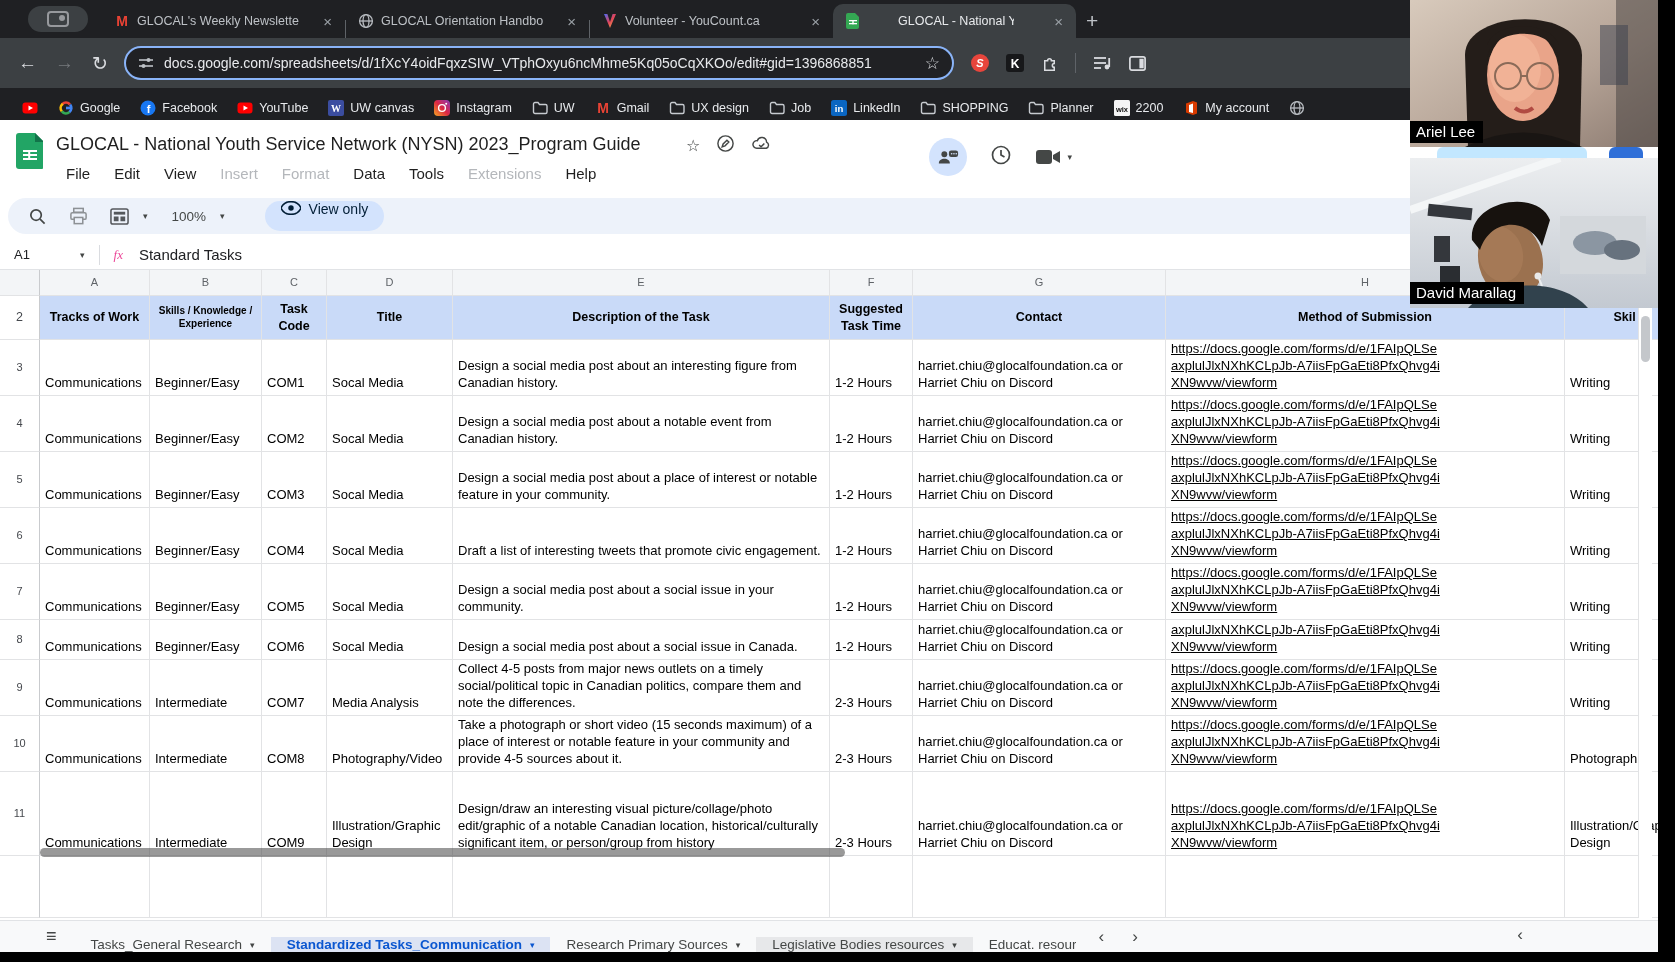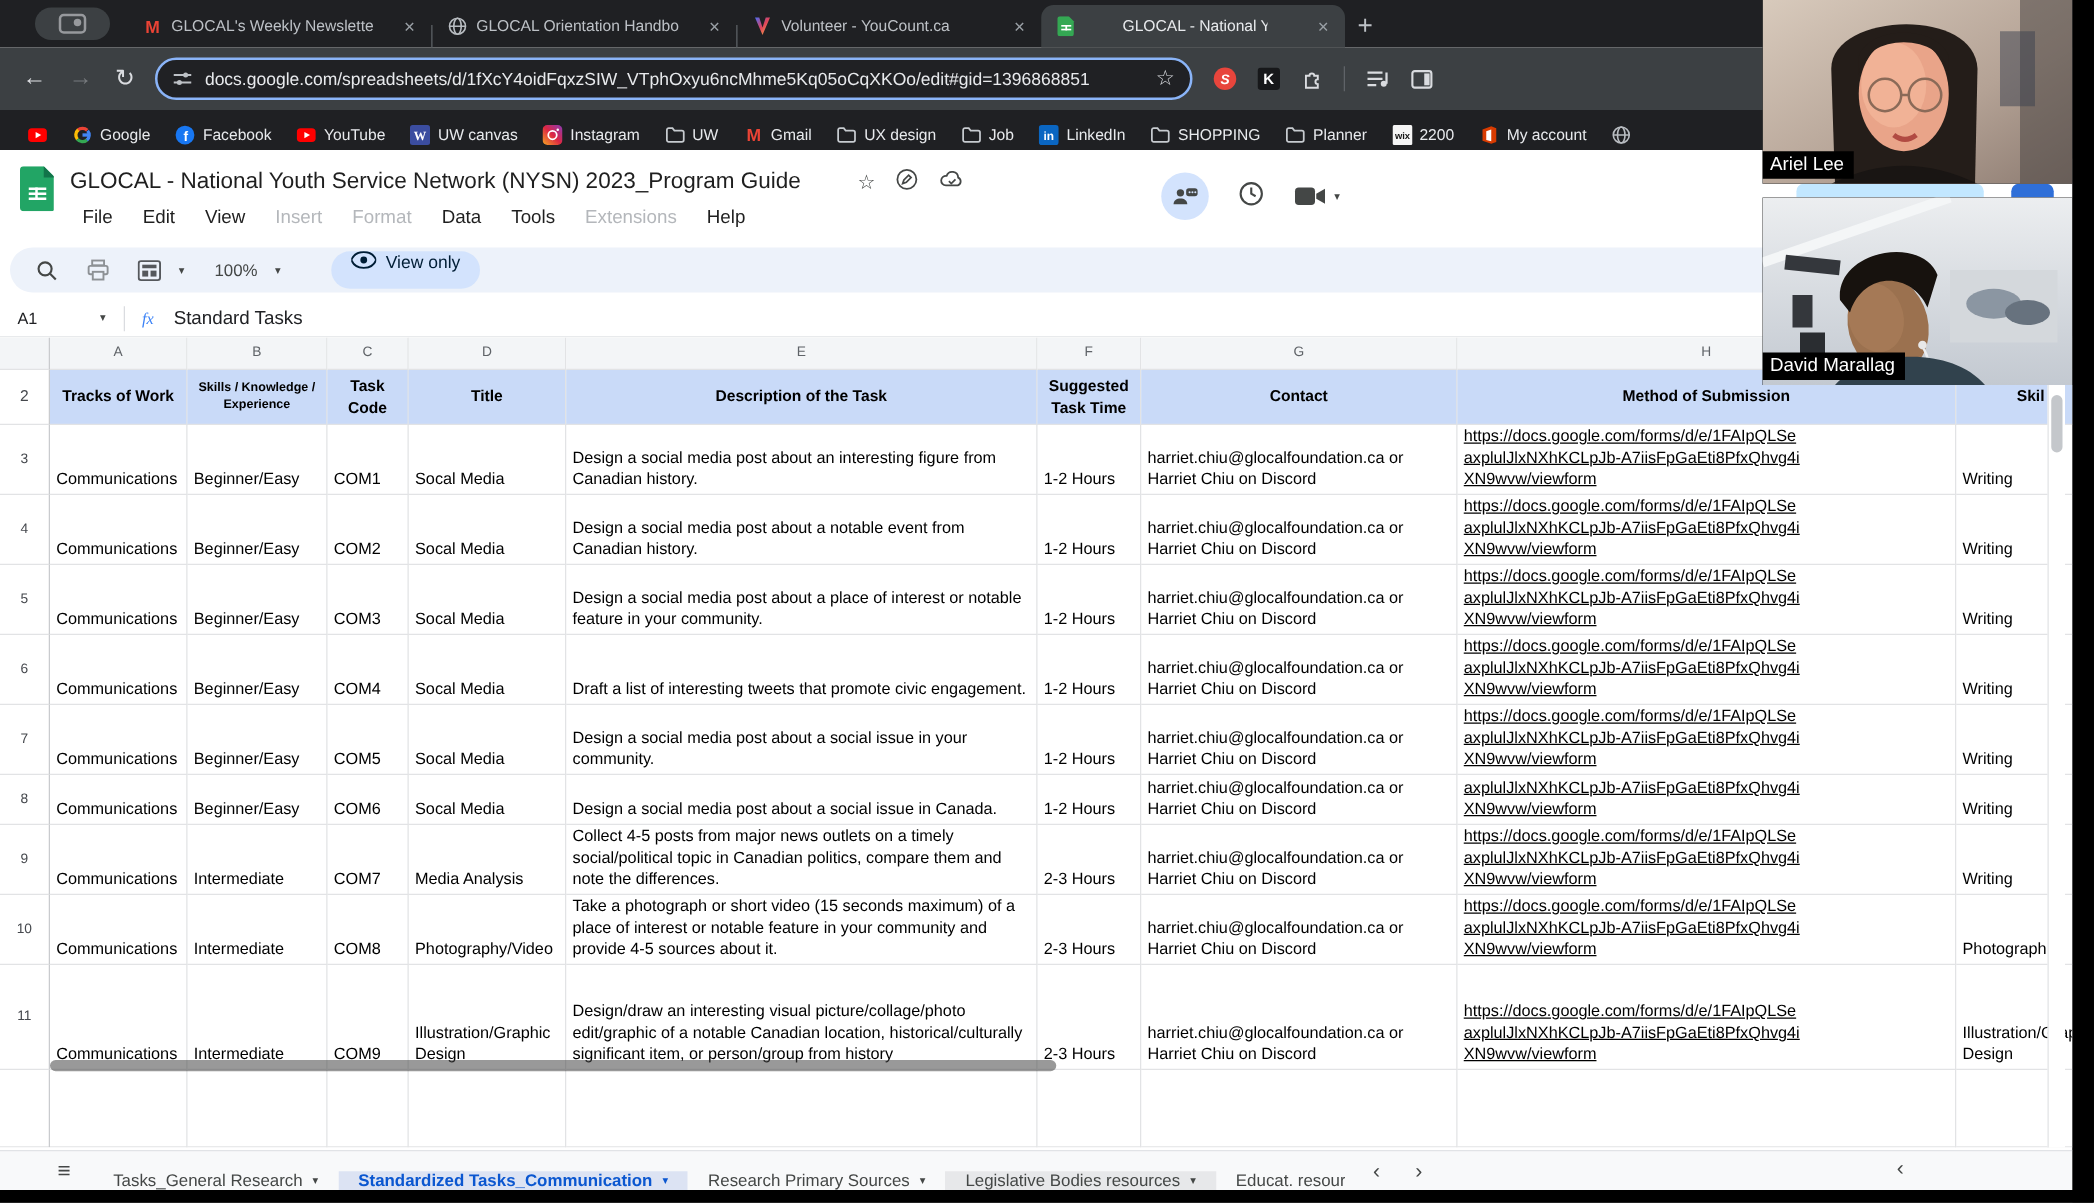--- a/index.html
+++ b/index.html
@@ -64,21 +64,21 @@
   #zoom-select { font-size:13.5px; color:#444746; margin-left:10px; display:flex; align-items:center; gap:8px; }
   #viewonly-pill { margin-left:26px; height:30px; background:#d3e3fd; border-radius:15px; display:flex;
     gap:8px; padding:0 16px; color:#001d35; font-size:14px; font-weight:500; }
 
   
   #formulabar { left:0; top:240px; width:1658px; height:30px; background:#fff; border-bottom:1px solid #e1e3e6;
     display:flex; align-items:center; }
   #name-box { width:80px; padding-left:14px; font-size:13px; color:#202124; }
   #name-caret { font-size:9px; color:#444746; margin-right:14px; }
   .fb-divider { width:1px; height:20px; background:#dadce0; }
-  #fx-icon { font-size:13px; font-style:italic; color:#3b82f6; margin:0 16px 0 14px; font-family:"Liberation Serif","DejaVu Serif",serif; }
+  #fx-icon { font-size:13px; font-style:italic; color:#ec4899; margin:0 16px 0 14px; font-family:"Liberation Serif","DejaVu Serif",serif; }
   #formula-value { font-size:15px; color:#202124; }
 
   
   #grid { left:0; top:270px; width:1658px; height:648px; overflow:hidden; background:#fff; }
   .grow { display:grid; grid-template-columns:40px 110px 112px 65px 126px 377px 83px 253px 399px 120px; width:1690px; }
   .gcell { border-right:1px solid #e2e3e5; border-bottom:1px solid #e2e3e5; padding:3px 5px; font-size:13px;
     color:#000; display:flex; align-items:flex-end; overflow:hidden; line-height:1.3; }
   .gutter { justify-content:center; align-items:center; color:#45484d; font-size:11px;
     border-right:1px solid #c9cbce; background:#fff; display:flex; }
   #letters-row .gcell { background:#f3f5f7; color:#5f6368; font-size:11px; align-items:center; justify-content:center;

